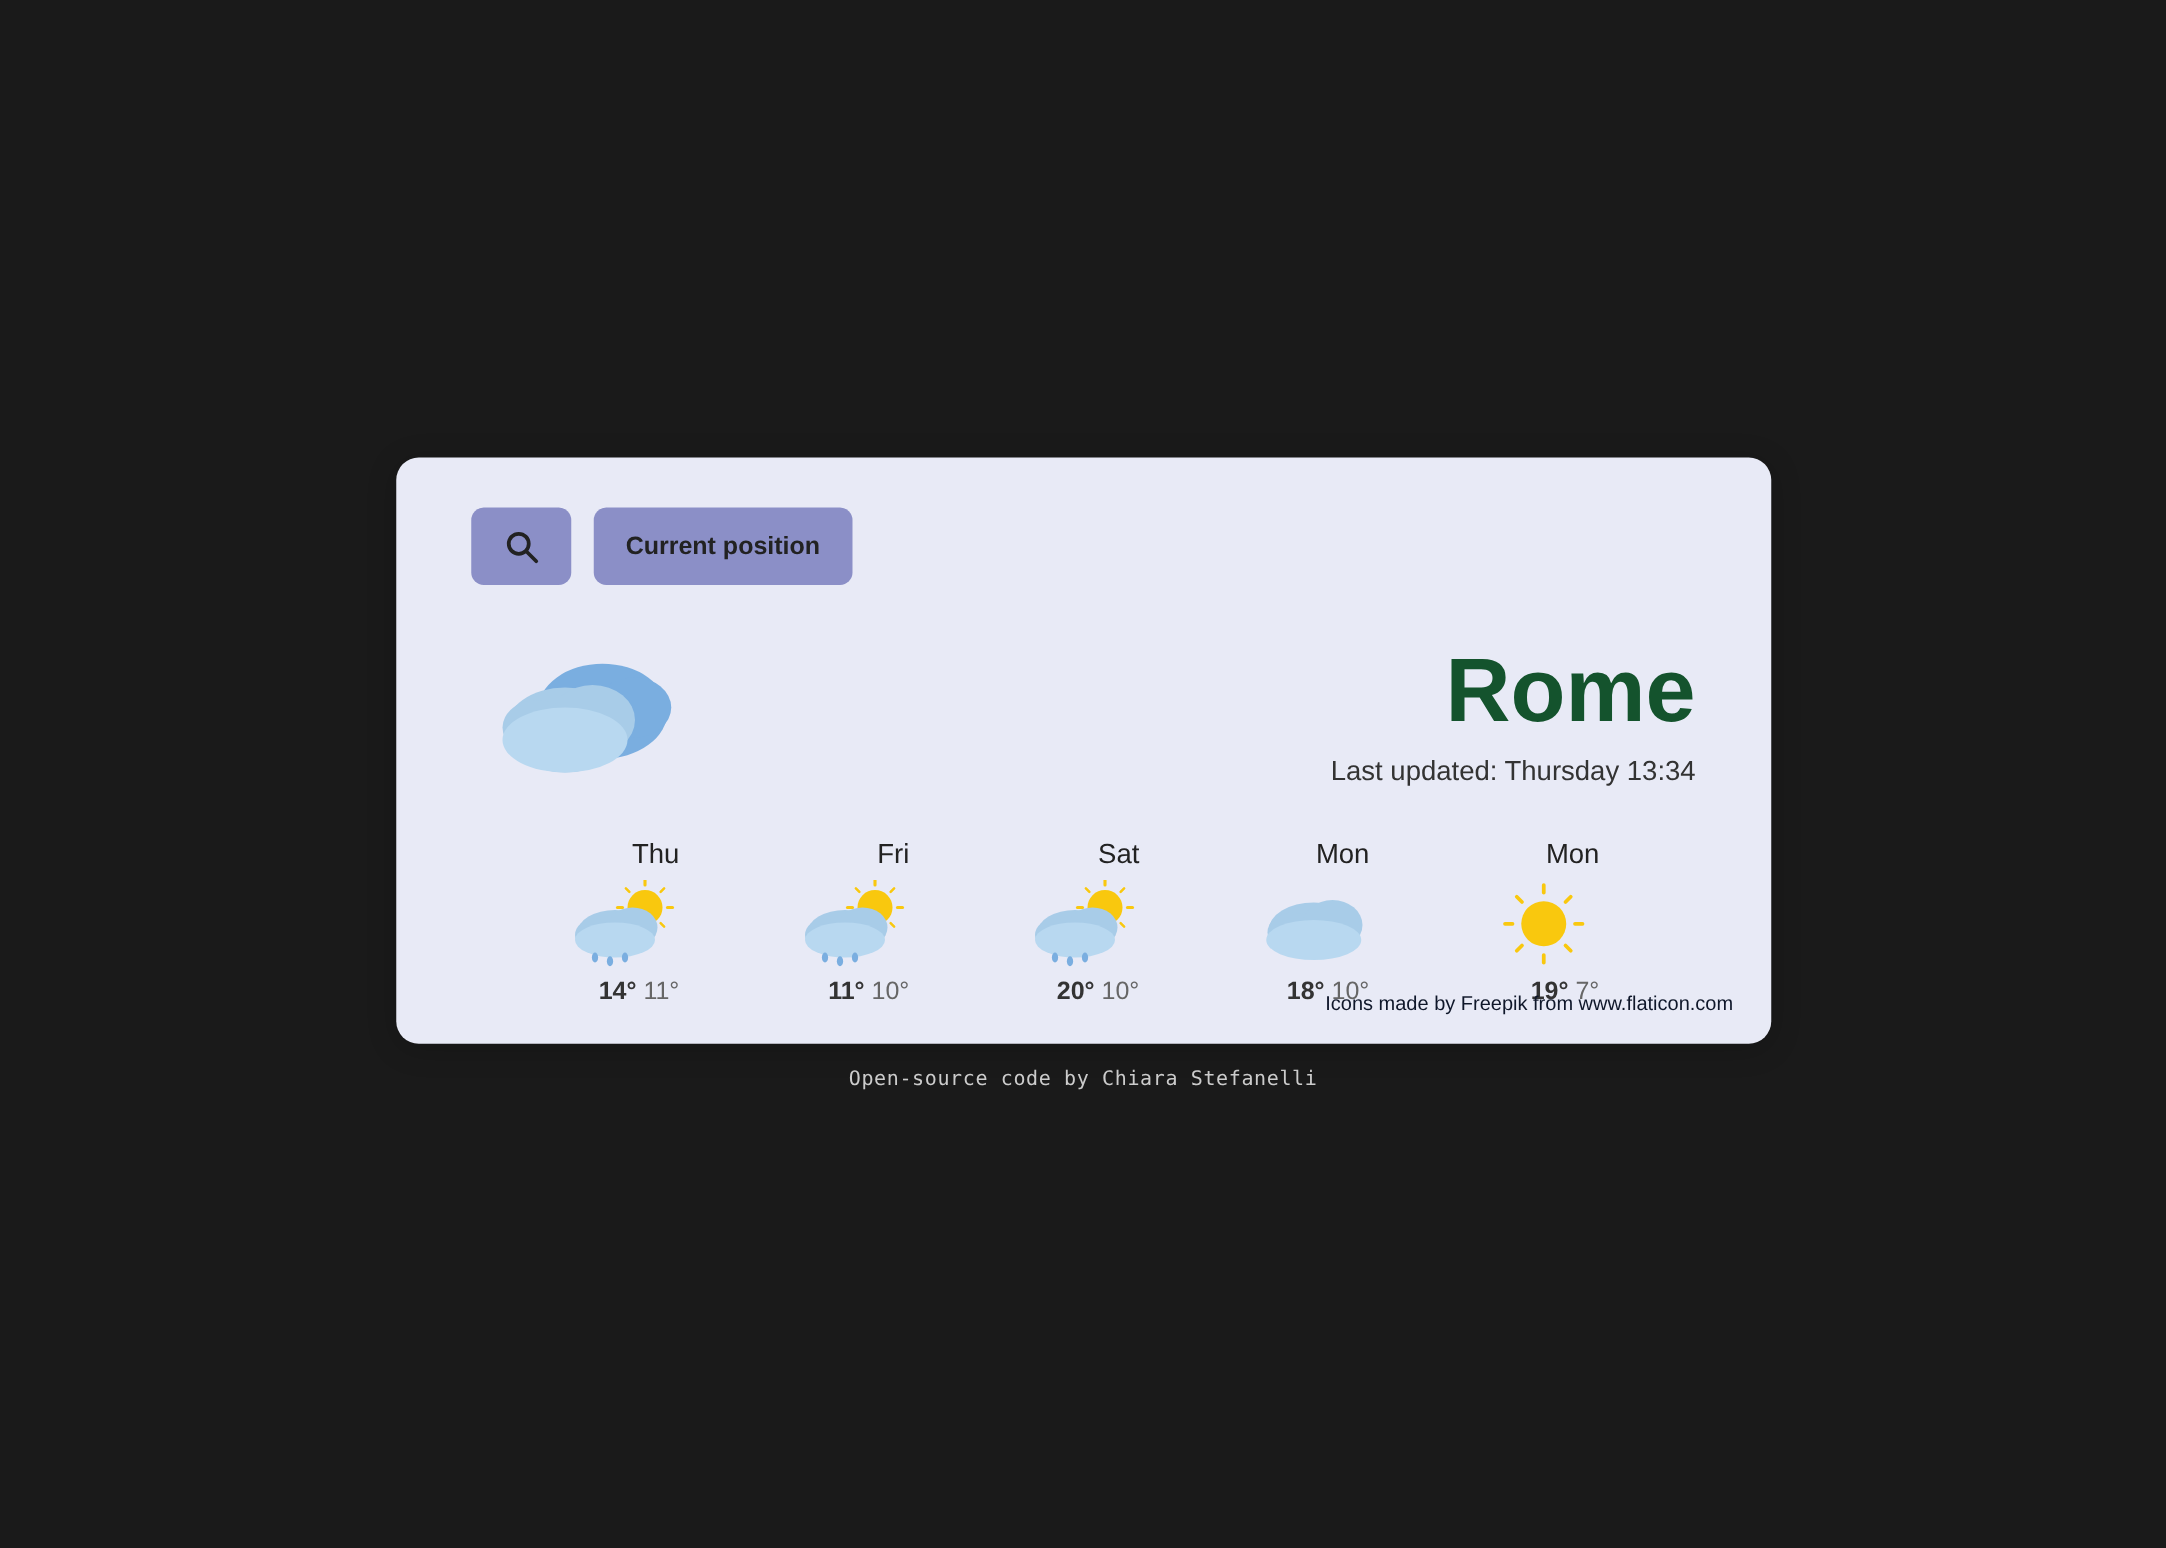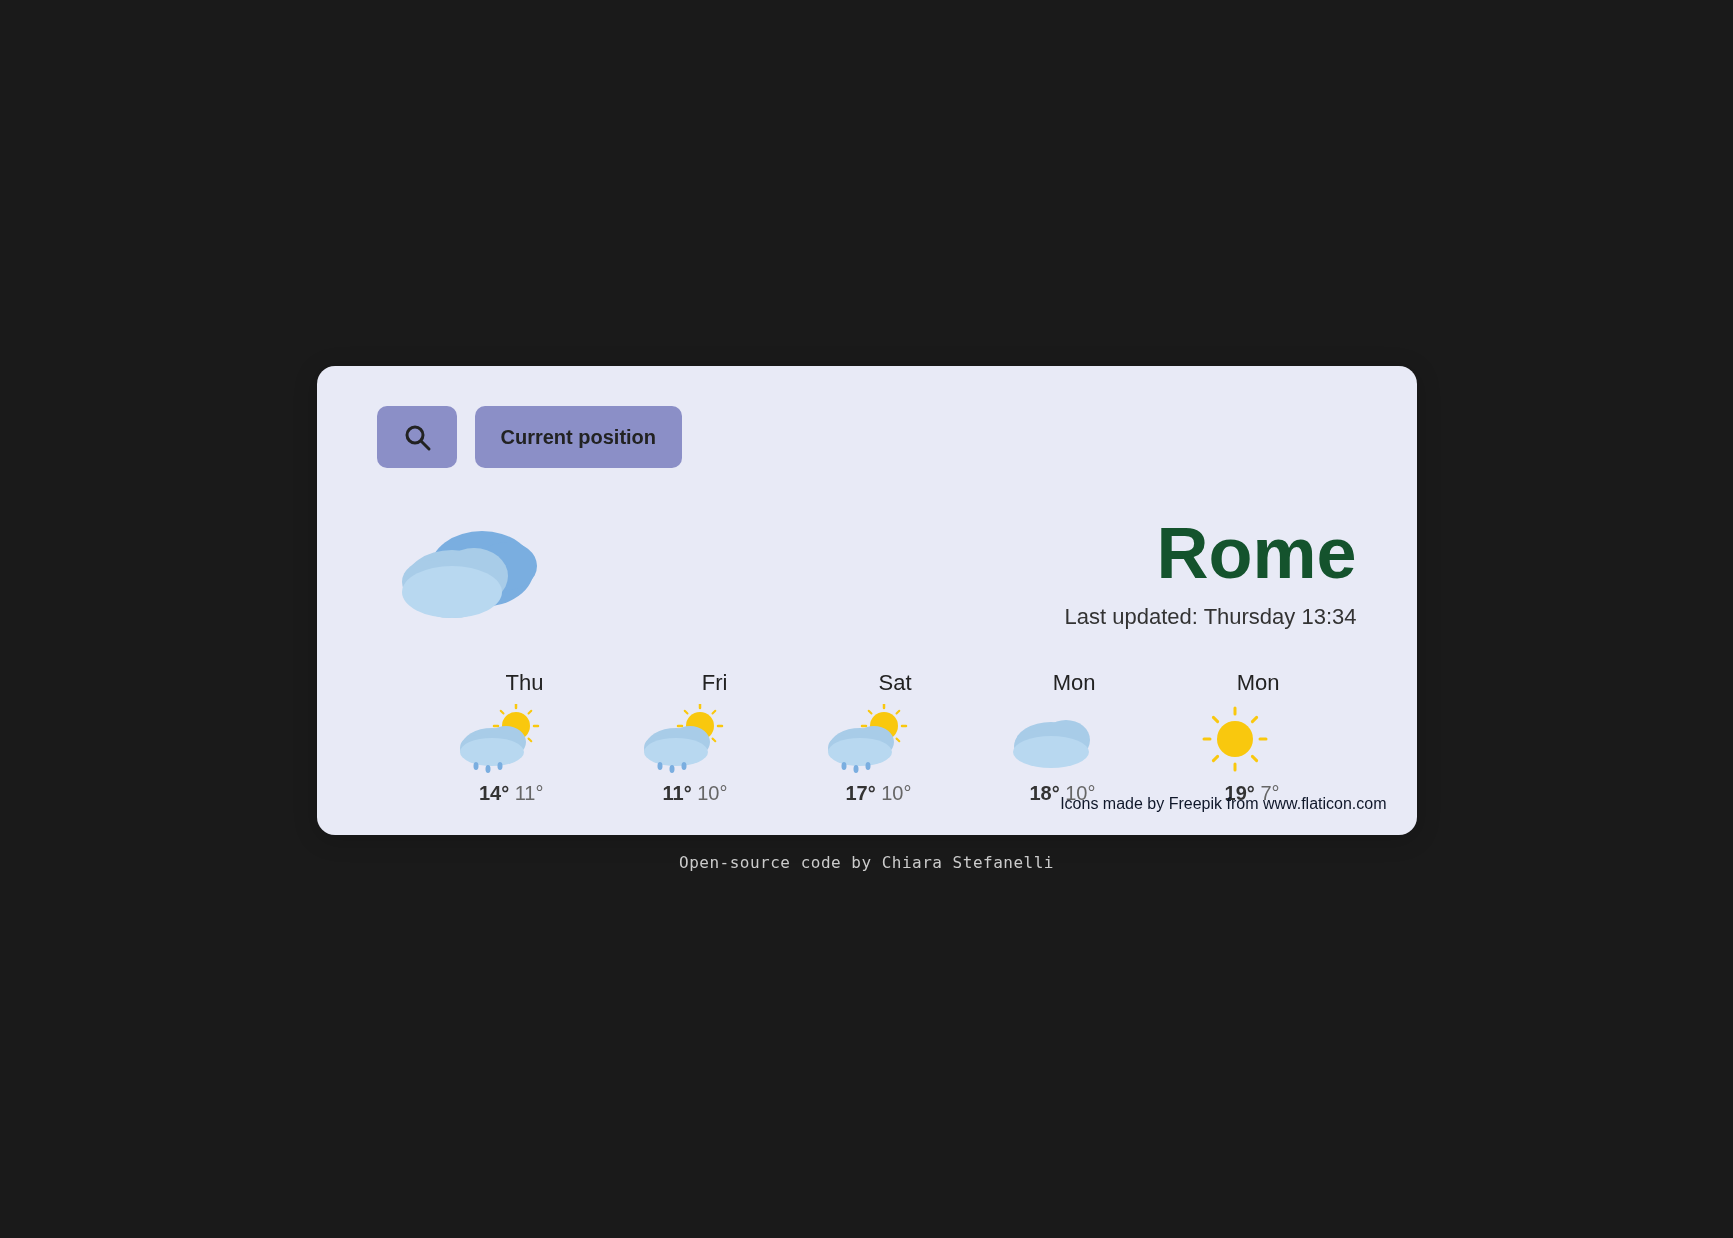--- a/index.html
+++ b/index.html
@@ -320,21 +320,21 @@
           <ellipse cx="38" cy="42" rx="30" ry="18" fill="#a8cce8"></ellipse>
           <ellipse cx="22" cy="44" rx="16" ry="13" fill="#a8cce8"></ellipse>
           <ellipse cx="52" cy="38" rx="20" ry="16" fill="#a8cce8"></ellipse>
           <ellipse cx="38" cy="48" rx="32" ry="14" fill="#b8d8f0"></ellipse>
           <ellipse cx="22" cy="62" rx="2.5" ry="4" fill="#7aaee0"></ellipse>
           <ellipse cx="34" cy="65" rx="2.5" ry="4" fill="#7aaee0"></ellipse>
           <ellipse cx="46" cy="62" rx="2.5" ry="4" fill="#7aaee0"></ellipse>
         </svg>
       </div>
       <div class="forecast-temps">
-        <span class="hi">17°</span> <span class="lo">10°</span>
+        <span class="hi">20°</span> <span class="lo">10°</span>
       </div>
     </div>
 
     <div class="forecast-day">
       <span class="day-label">Mon</span>
       <div class="forecast-icon">
         <svg viewBox="0 0 90 70" width="90" height="70">
           <ellipse cx="45" cy="40" rx="36" ry="22" fill="#a8cce8"></ellipse>
           <ellipse cx="28" cy="42" rx="20" ry="16" fill="#a8cce8"></ellipse>
           <ellipse cx="60" cy="36" rx="24" ry="20" fill="#a8cce8"></ellipse>

